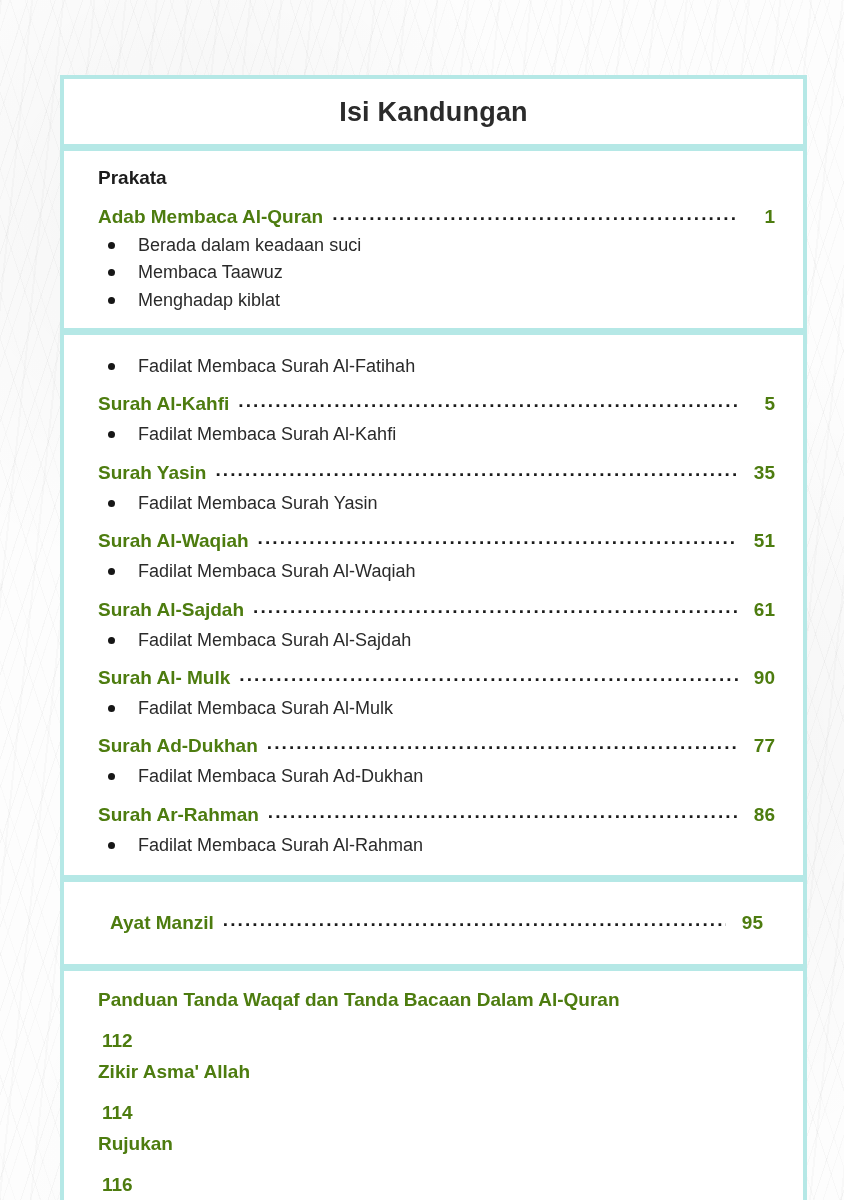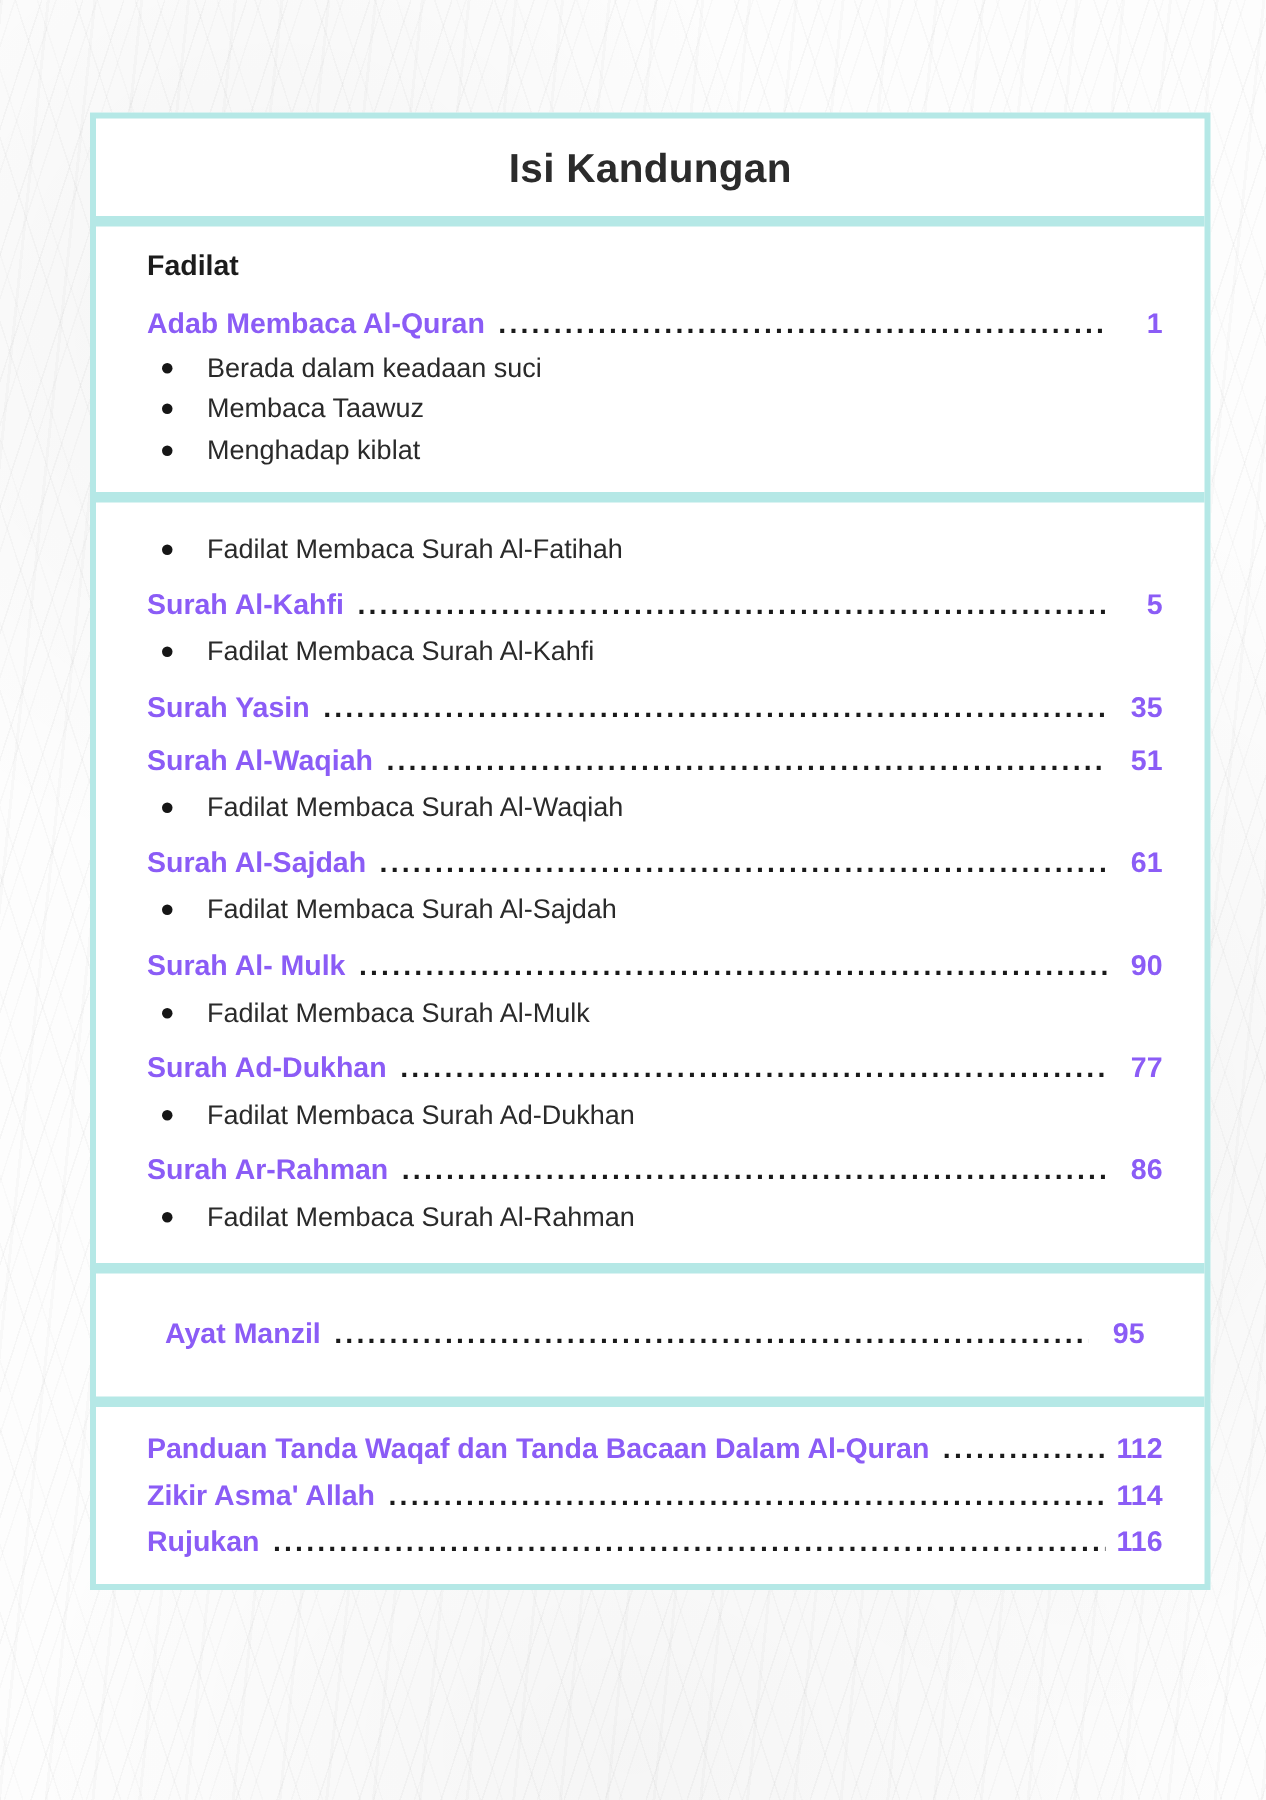--- a/index.html
+++ b/index.html
@@ -86,24 +86,24 @@
   .plain-line {
     font-size: 19px;
     font-weight: bold;
     color: #1c1c1c;
     padding-bottom: 4px;
   }
 
   
   .entry {
     display: flex;
-    align-items: flex-end;
+    align-items: flex-start;
     font-size: 19px;
     font-weight: bold;
-    color: #8b5cf6;
+    color: #4d7c0f;
     white-space: nowrap;
     margin: 13px 0 2px 0;
   }
   .entry:first-child { margin-top: 4px; }
   .entry .e-label {
     flex: 0 0 auto;
     padding-right: 6px;
   }
   .entry .leader {
     flex: 1 1 auto;
@@ -155,40 +155,41 @@
     background: #161616;
   }
   ul.bullets.single {
     margin: 6px 0 2px 0;
   }
 
   
   .sec-body.endmatter .entry {
     margin: 9px 0 2px 0;
     font-size: 19px;
+    flex-direction: column;
   }
   .sec-body.endmatter .entry:first-child { margin-top: 2px; }
 </style>
 </head>
 <body>
 
 <div id="paper-texture"></div>
 
 <div id="toc-card">
 
   <div class="section">
     <div id="toc-header">
       <div class="title">Isi Kandungan</div>
     </div>
   </div>
 
   <div class="section">
     <div class="sec-body">
 
-      <div class="plain-line">Fadilat</div>
+      <div class="plain-line">Prakata</div>
 
       <div class="entry">
         <span class="e-label">Adab Membaca Al-Quran</span>
         <span class="leader"></span>
         <span class="e-page">1</span>
       </div>
 
       <ul class="bullets">
         <li>Berada dalam keadaan suci</li>
         <li>Membaca Taawuz</li>
@@ -212,20 +213,23 @@
       </div>
       <ul class="bullets single">
         <li>Fadilat Membaca Surah Al-Kahfi</li>
       </ul>
 
       <div class="entry">
         <span class="e-label">Surah Yasin</span>
         <span class="leader"></span>
         <span class="e-page">35</span>
       </div>
+      <ul class="bullets single">
+        <li>Fadilat Membaca Surah Yasin</li>
+      </ul>
 
       <div class="entry">
         <span class="e-label">Surah Al-Waqiah</span>
         <span class="leader"></span>
         <span class="e-page">51</span>
       </div>
       <ul class="bullets single">
         <li>Fadilat Membaca Surah Al-Waqiah</li>
       </ul>
 

